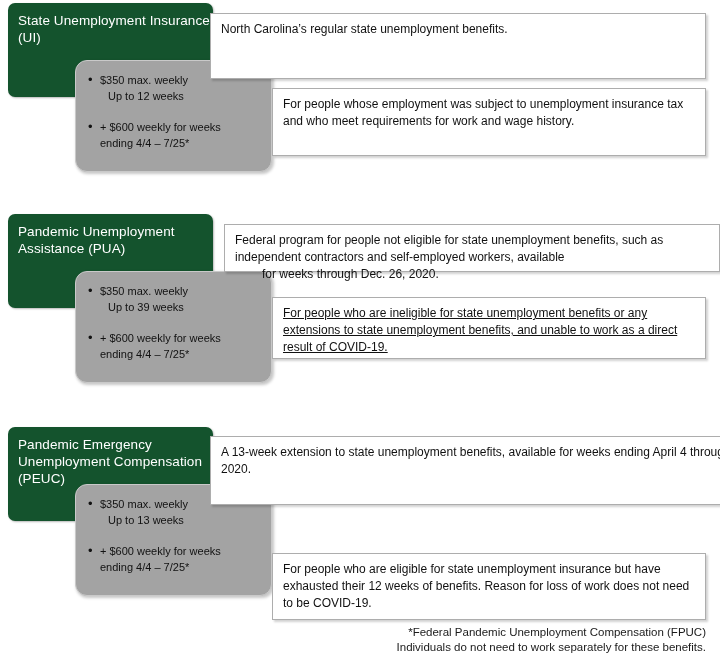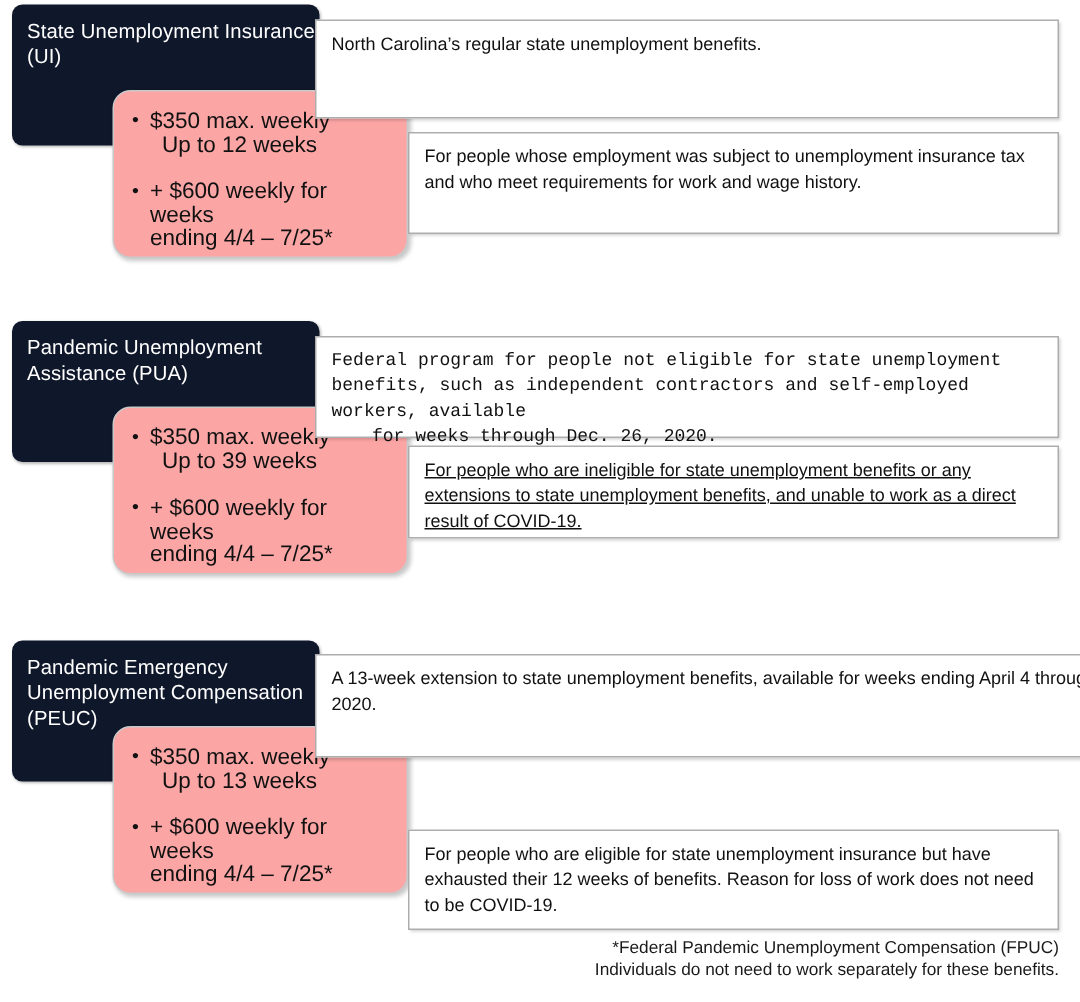--- a/index.html
+++ b/index.html
@@ -28,43 +28,43 @@
     position: absolute;
     left: 0;
     width: 720px;
   }
 
   
   .program-title {
     position: absolute;
     left: 8px;
     width: 205px;
-    background: #0f172a;
+    background: #14532d;
     border-radius: 7px;
     color: #ffffff;
     font-size: 13.5px;
     line-height: 17px;
     padding: 9px 0 9px 10px;
     box-sizing: border-box;
     box-shadow: 1px 1px 2px rgba(0,0,0,0.28);
     letter-spacing: 0.1px;
   }
 
   
   .benefit-card {
     position: absolute;
     left: 75px;
     width: 197px;
-    background: #fca5a5;
+    background: #a3a3a3;
     border: 1px solid #C9C9C9;
     border-radius: 12px;
     box-sizing: border-box;
     box-shadow: 1.5px 1.5px 3px rgba(0,0,0,0.22);
     padding: 12px 8px 12px 10px;
-    font-size: 15px;
+    font-size: 11px;
     line-height: 15.5px;
     color: #111111;
   }
   .benefit-card ul {
     margin: 0;
     padding: 0;
     list-style: none;
   }
   .benefit-card li {
     position: relative;
@@ -149,21 +149,21 @@
           <span class="bl2-flush">$350 max. weekly</span>
           <span class="bl2">Up to 39 weeks</span>
         </li>
         <li>
           <span class="bl2-flush">+ $600 weekly for weeks</span>
           <span class="bl2-flush">ending 4/4 – 7/25*</span>
         </li>
       </ul>
     </div>
 
-    <div class="desc-box" style="left:210px;top:13px;width:496px;height:68px;font-family:Liberation Mono, monospace;">
+    <div class="desc-box" style="left:224px;top:13px;width:496px;height:48px;">
       <span>Federal program for people not eligible for state unemployment benefits, such as independent contractors and self-employed workers, available</span><span class="indent">for weeks through Dec. 26, 2020.</span>
     </div>
 
     <div class="desc-box" style="left:272px;top:86px;width:434px;height:62px;text-decoration:underline;">
       <span>For people who are ineligible for state unemployment benefits or any extensions to state unemployment benefits, and unable to work as a direct result of COVID-19.</span>
     </div>
   </div>
 
   <div class="section" style="top:424px;height:200px;">
 

